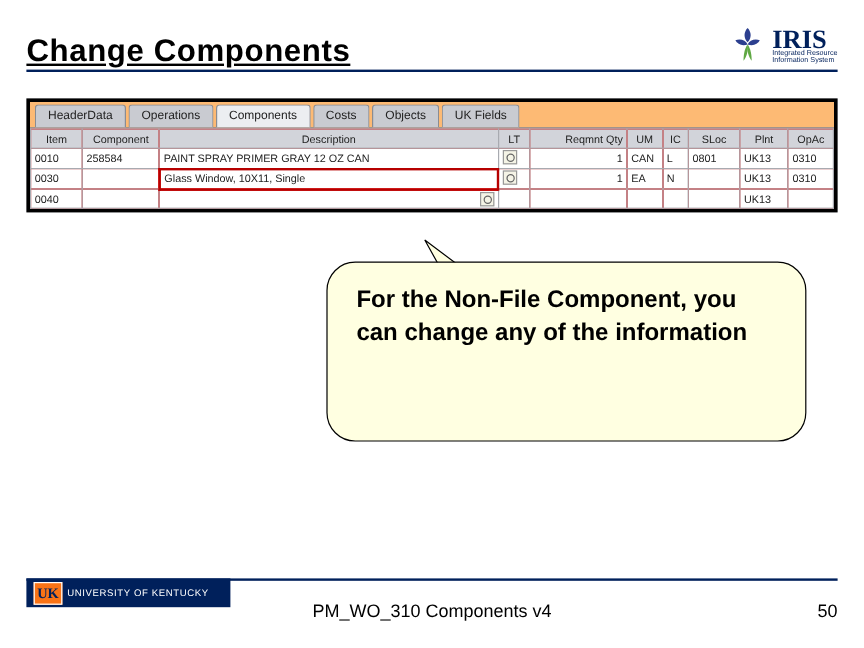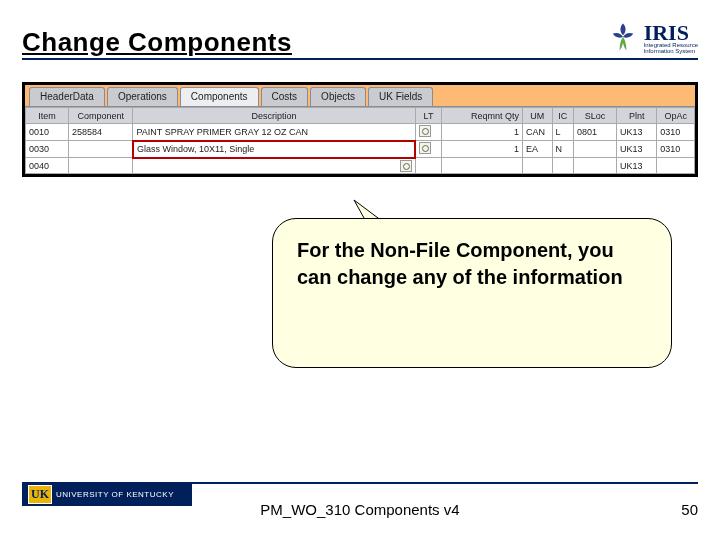--- a/index.html
+++ b/index.html
@@ -30,21 +30,21 @@
   .c-item{width:32px}.c-comp{width:48px}.c-desc{width:210px}.c-lt{width:20px;text-align:center}.c-qty{width:60px;text-align:right}.c-um{width:22px}.c-ic{width:16px}.c-sloc{width:32px}.c-plnt{width:30px}.c-opac{width:28px}
   .li-icon{display:inline-block;width:12px;height:12px;background:#f5f4e6;border:1px solid #999;position:relative}
   .li-icon::after{content:"";position:absolute;width:5px;height:5px;border:1px solid #666;border-radius:50%;left:2px;top:2px}
   .desc-hi{border:2px solid #b60000 !important; padding:0 2px;}
   
   .callout { position:absolute; top:218px; left:272px; width:400px; height:150px; background:#ffffe1; border:1px solid #000; border-radius:24px; padding:18px 24px; font-family: Verdana, Arial, sans-serif; font-size:20px; font-weight:bold; line-height:1.35; }
   .callout-tail { position:absolute; top:198px; left:352px; width:60px; height:40px; }
   
   .footer-line { position:absolute; left:22px; right:22px; bottom:56px; border-top:2px solid #00205b; }
   .uk-logo { position:absolute; left:22px; bottom:34px; width:170px; height:24px; background:#00205b; display:flex; align-items:center; padding:0 6px; gap:4px; }
-  .uk-mark { background:#eab308; color:#00205b; font-weight:bold; font-size:12px; padding:1px 2px; border:1px solid #fff; font-family: Georgia, serif; }
+  .uk-mark { background:#f97316; color:#00205b; font-weight:bold; font-size:12px; padding:1px 2px; border:1px solid #fff; font-family: Georgia, serif; }
   .uk-txt  { color:#fff; font-size:8px; letter-spacing:.5px; }
   .footer-center { position:absolute; bottom:22px; left:0; right:0; text-align:center; font-size:15px; font-family: Verdana, Arial, sans-serif; }
   .page-num { position:absolute; bottom:22px; right:22px; font-size:15px; font-family: Verdana, Arial, sans-serif; }
 </style>
 </head>
 <body>
 
 <div class="slide">
 
   <div class="header">

